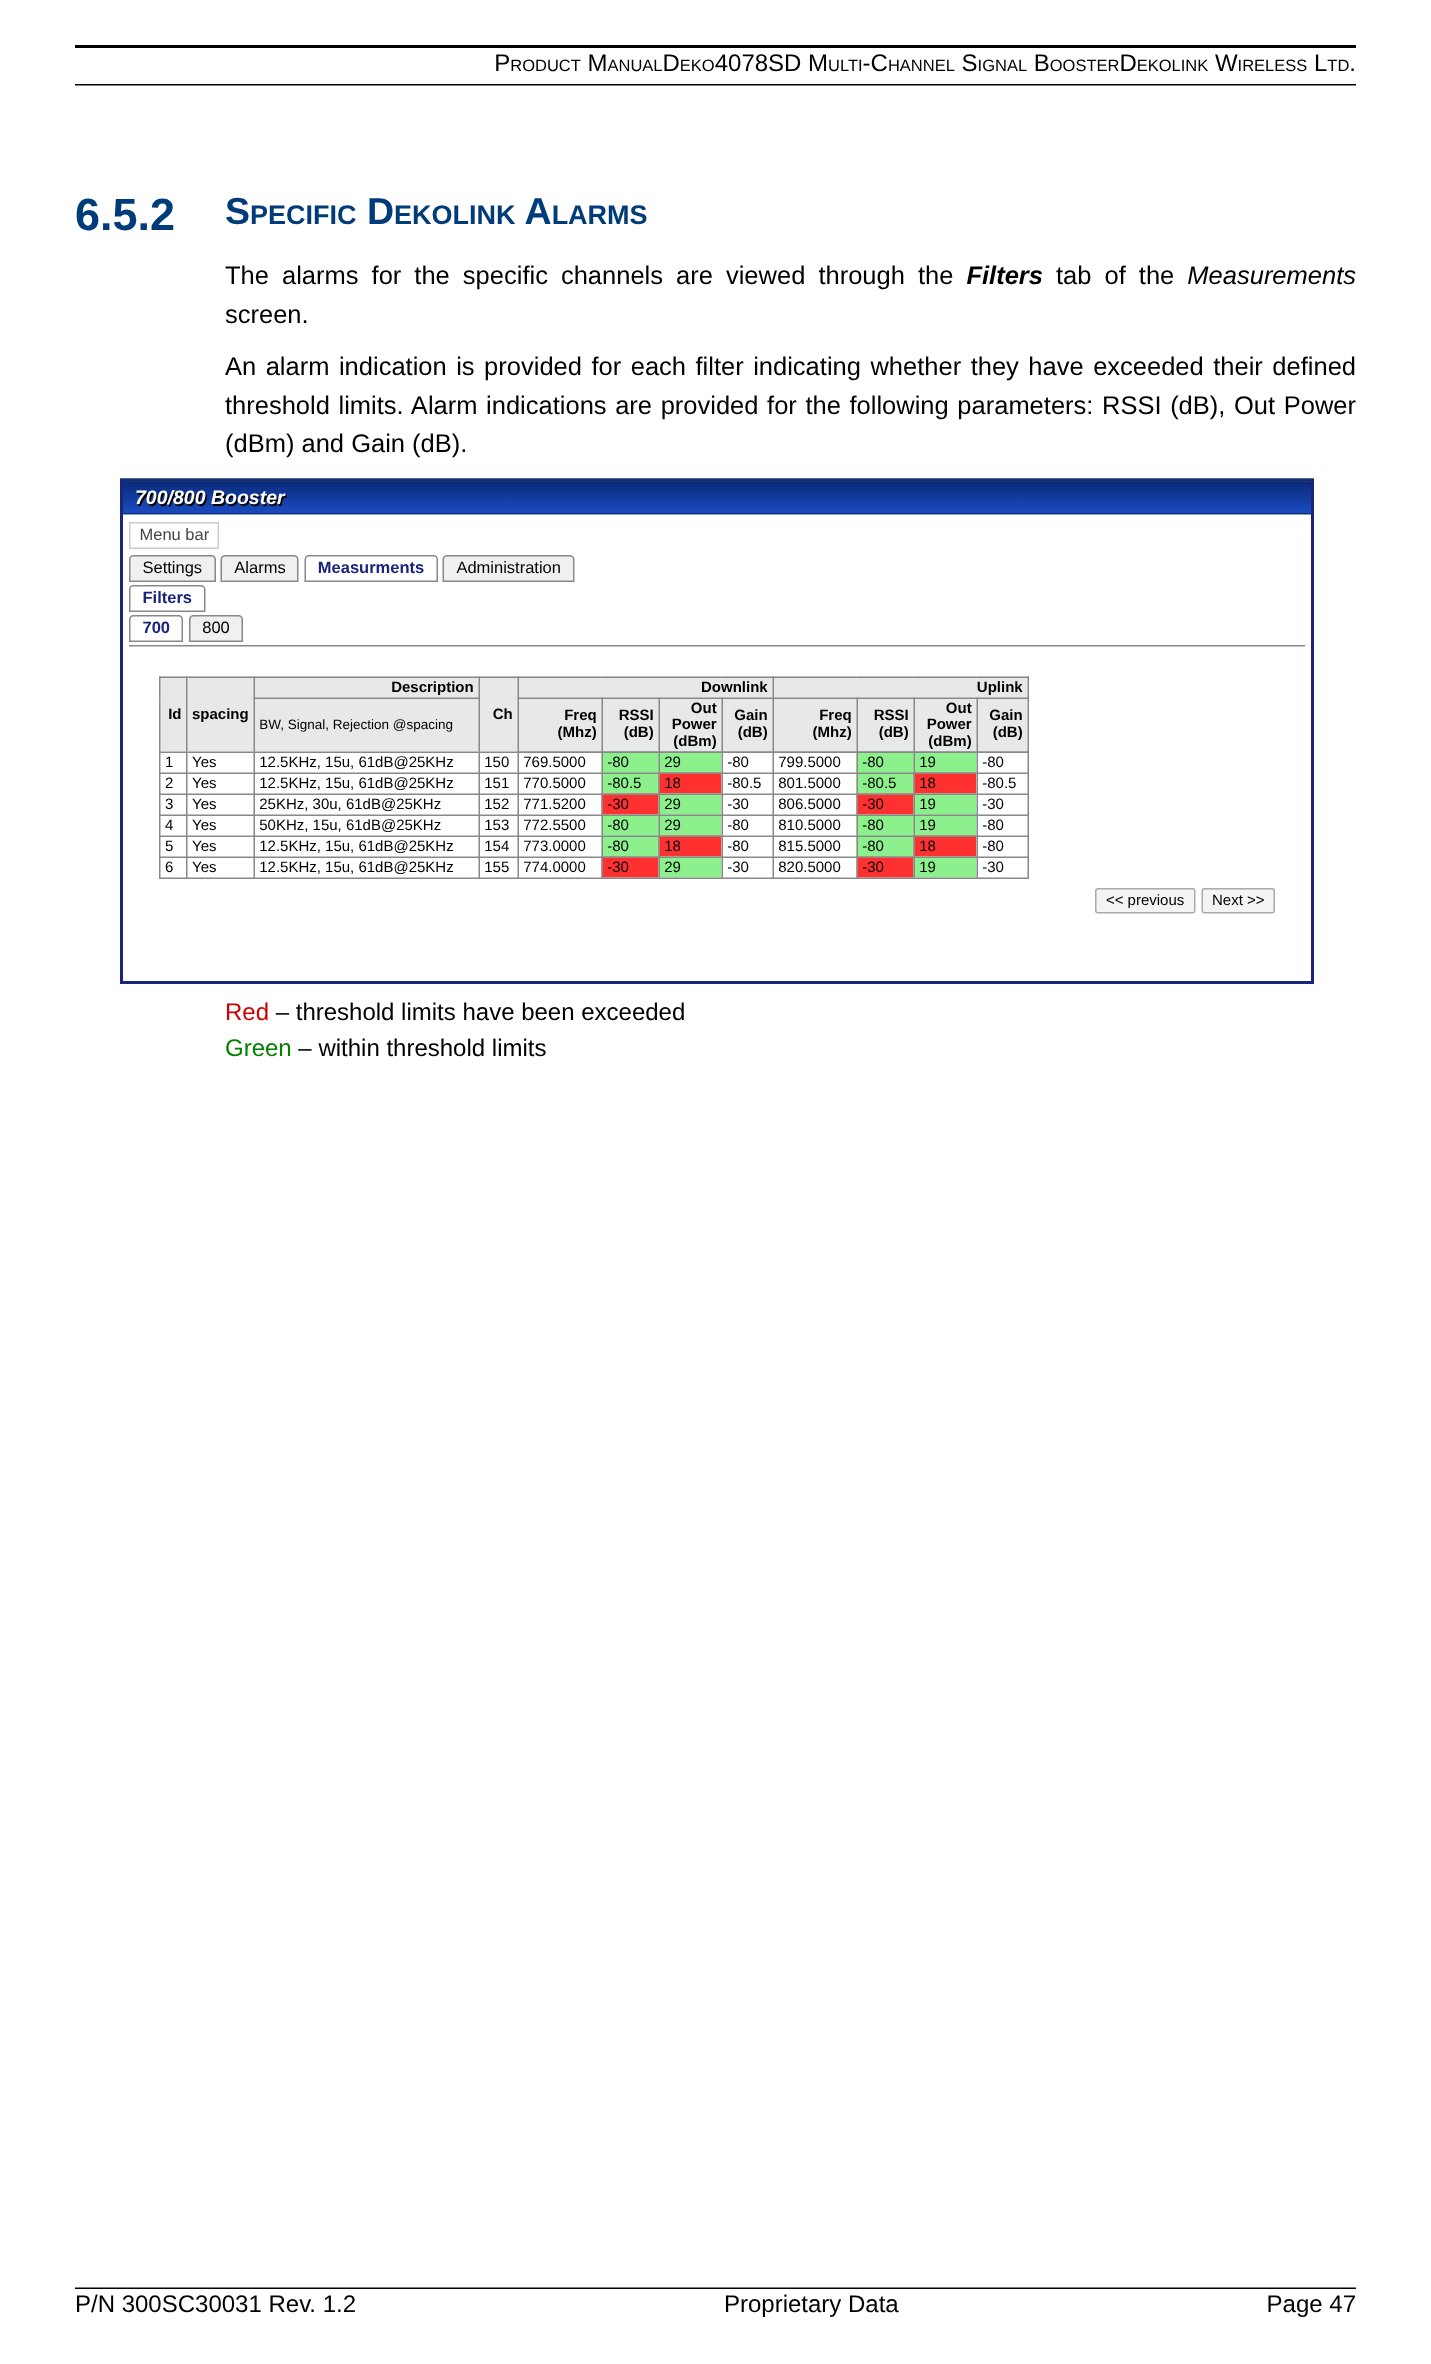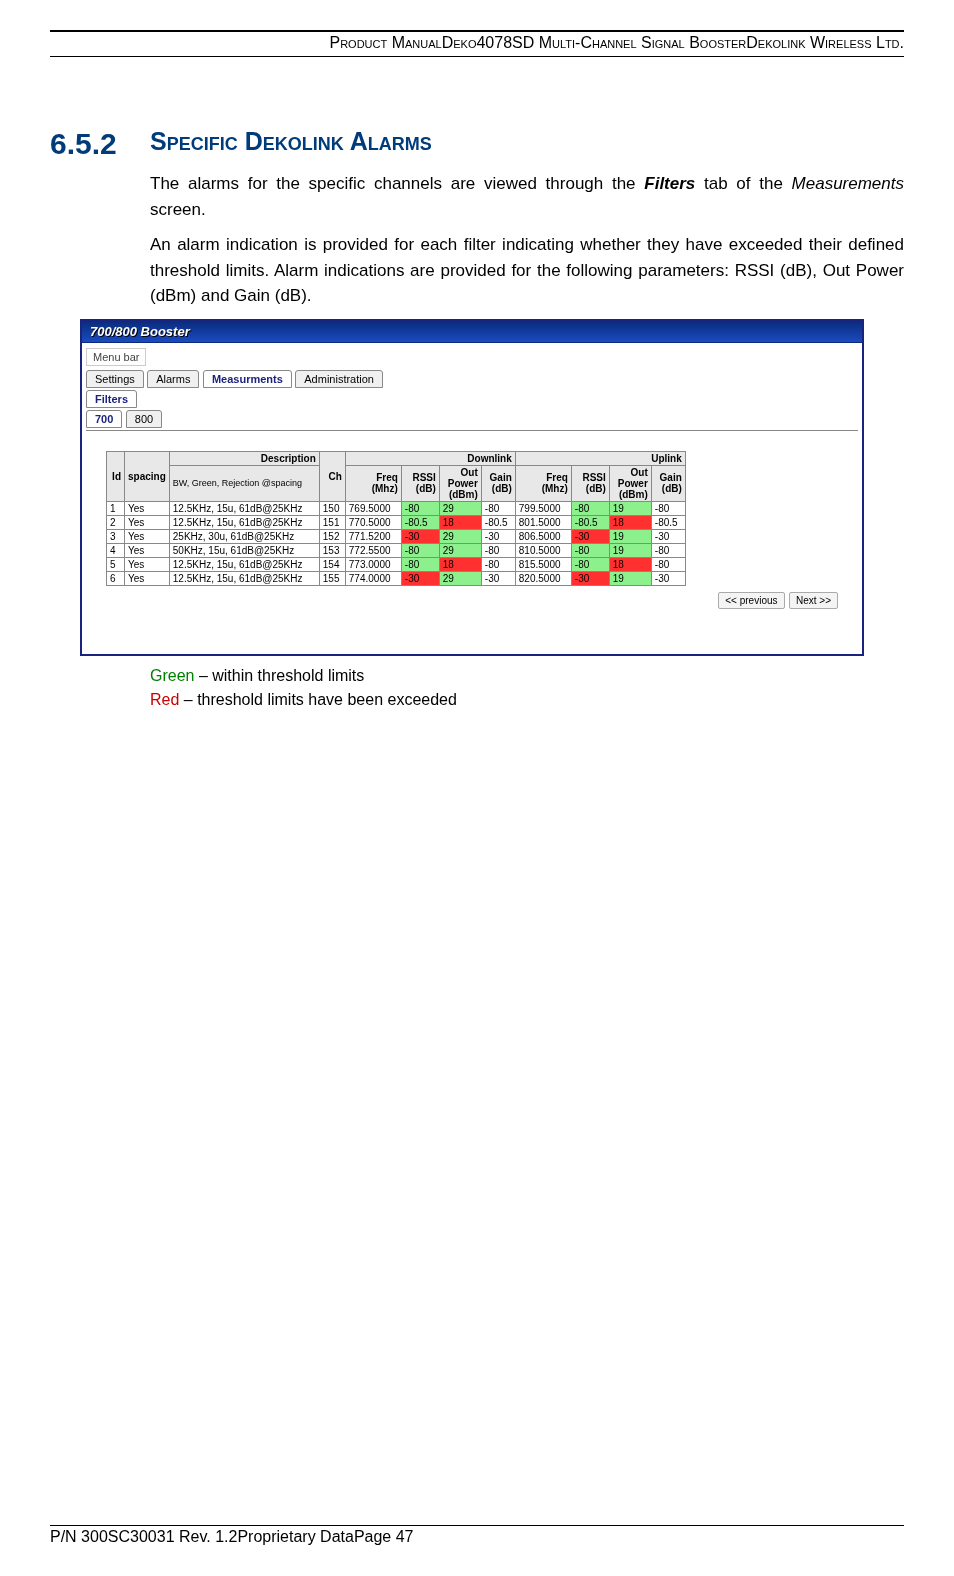--- a/index.html
+++ b/index.html
@@ -51,21 +51,21 @@
     margin-left: 100px;
     font-size: 17px;
     line-height: 1.5;
     text-align: justify;
     margin-top: 10px;
     font-family: Verdana, sans-serif;
   }
   .body-text .italic { font-style: italic; }
   .body-text .bolditalic { font-style: italic; font-weight: bold; }
   .screenshot-frame {
-    margin: 10px 40px 0 30px;
+    margin: 10px 28px 0 30px;
     border: 2px solid #1a237e;
     background: #15803d;
   }
   .title-bar {
     background: linear-gradient(to bottom, #0a2b7a, #1a4bc0);
     color: #fff;
     font-weight: bold;
     font-style: italic;
     padding: 3px 8px;
     font-size: 13px;
@@ -149,21 +149,21 @@
   .legend .green { color: #008000; }
   .footer {
     position: absolute;
     bottom: 30px;
     left: 50px;
     right: 50px;
   }
   .footer-rule { border-top: 1px solid #000; margin-bottom:2px;}
   .footer-row {
     display: flex;
-    justify-content: flex-start;
+    justify-content: space-between;
     font-size: 16px;
   }
 </style>
 </head>
 <body>
 
 <div class="page">
   <div class="top-rule"></div>
   <div class="header">
     <span>Product Manual</span>
@@ -218,21 +218,21 @@
           <thead>
             <tr>
               <th rowspan="3">Id</th>
               <th rowspan="3">spacing</th>
               <th>Description</th>
               <th rowspan="3">Ch</th>
               <th colspan="4">Downlink</th>
               <th colspan="4">Uplink</th>
             </tr>
             <tr>
-              <th rowspan="2" class="subhead">BW,  Green, Rejection @spacing</th>
+              <th rowspan="2" class="subhead">BW,  Signal, Rejection @spacing</th>
               <th>Freq (Mhz)</th>
               <th>RSSI (dB)</th>
               <th>Out Power (dBm)</th>
               <th>Gain (dB)</th>
               <th>Freq (Mhz)</th>
               <th>RSSI (dB)</th>
               <th>Out Power (dBm)</th>
               <th>Gain (dB)</th>
             </tr>
             <tr></tr>
@@ -326,22 +326,22 @@
         </table>
         <div class="nav-btns">
           <button>&lt;&lt; previous</button>
           <button>Next  &gt;&gt;</button>
         </div>
       </div>
     </div>
   </div>
 
   <div class="legend">
+    <div><span class="red">Red</span><span> – threshold limits have been exceeded</span></div>
     <div><span class="green">Green</span><span> – within threshold limits</span></div>
-    <div><span class="red">Red</span><span> – threshold limits have been exceeded</span></div>
   </div>
 
   <div class="footer">
     <div class="footer-rule"></div>
     <div class="footer-row">
       <span>P/N 300SC30031 Rev. 1.2</span>
       <span>Proprietary Data</span>
       <span>Page 47</span>
     </div>
   </div>

